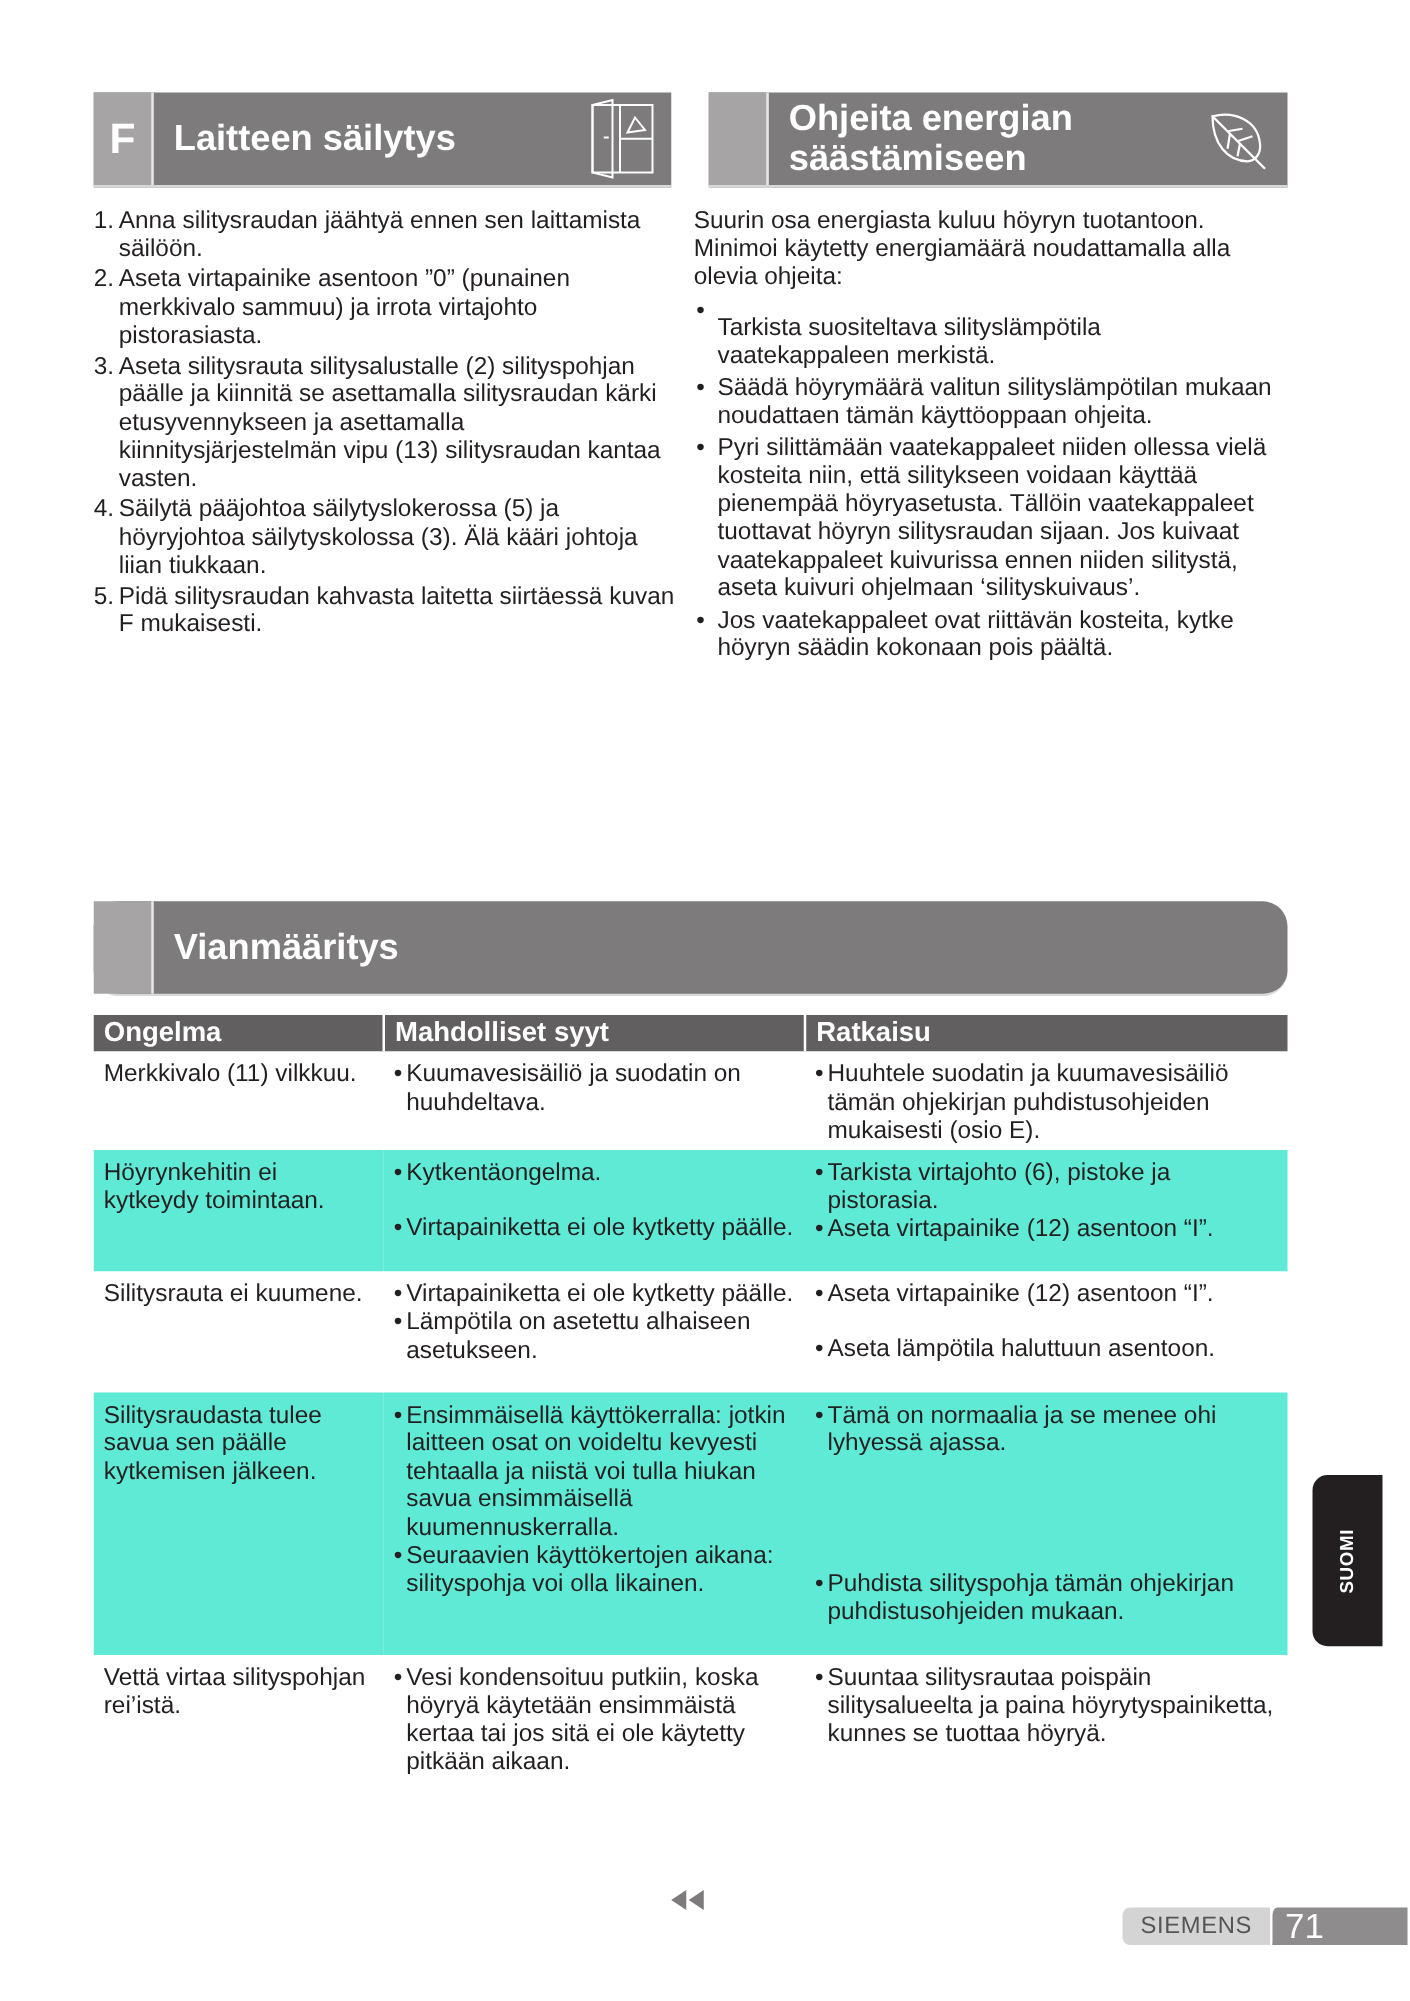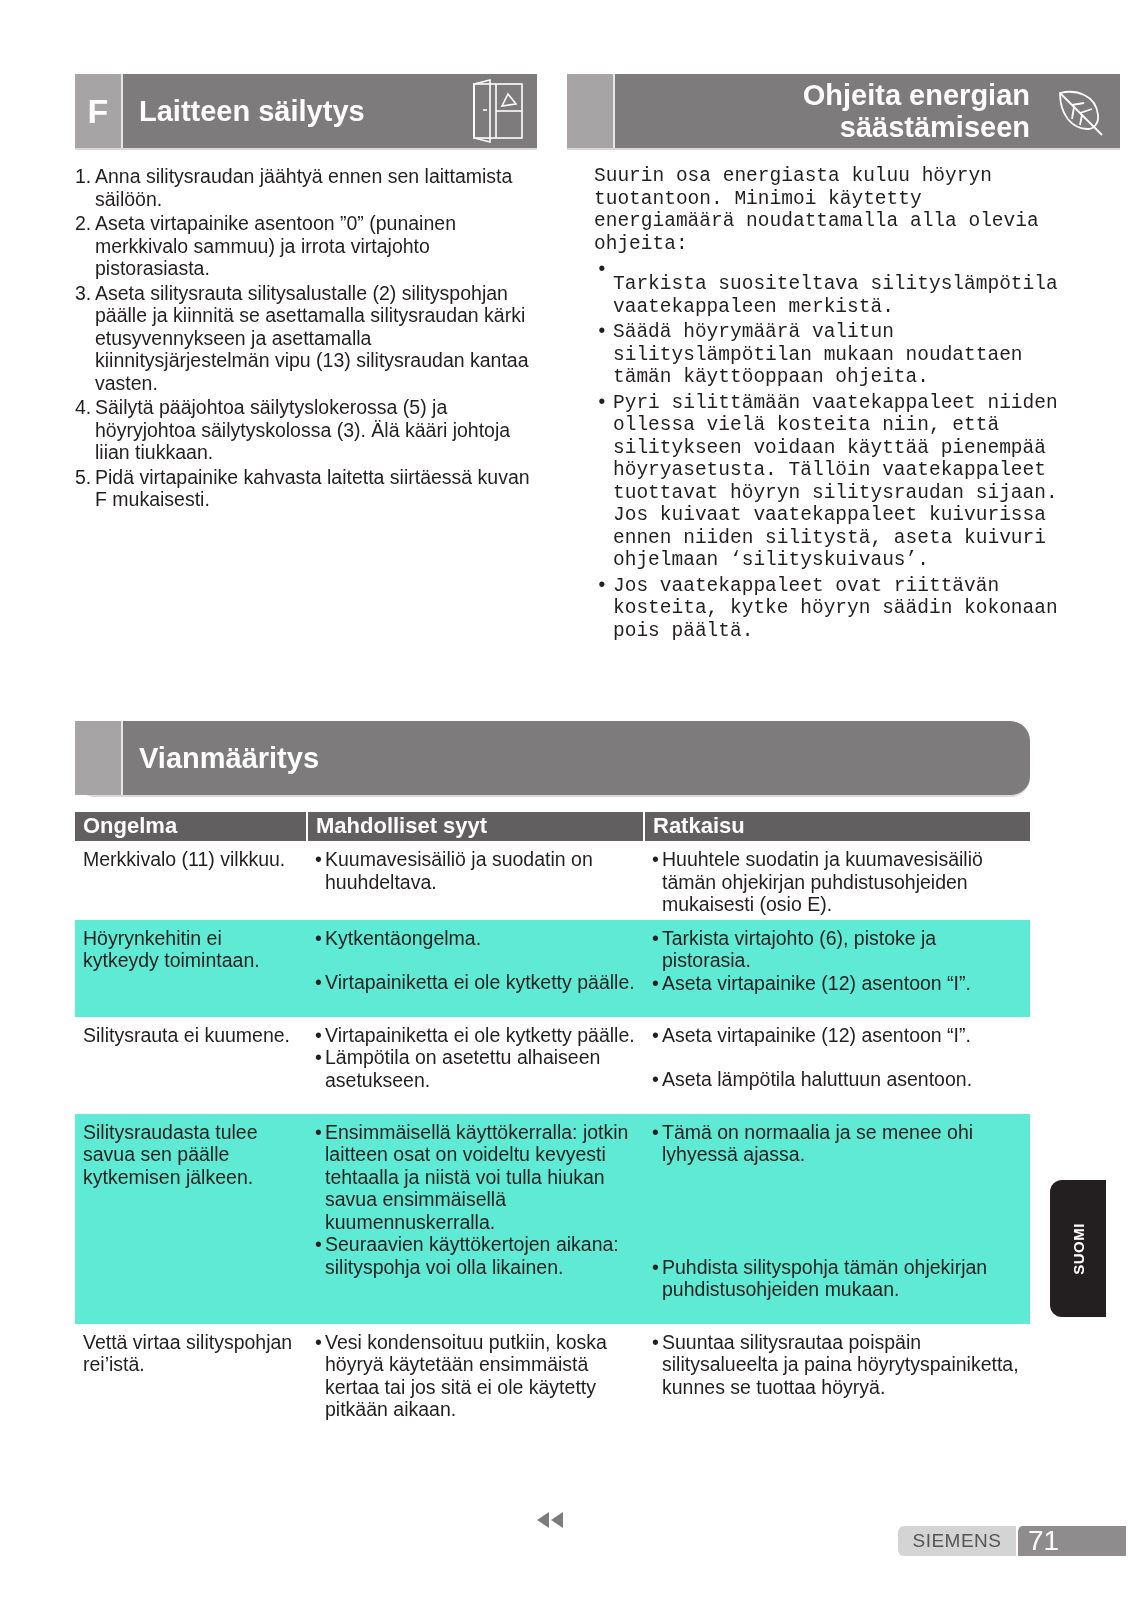--- a/index.html
+++ b/index.html
@@ -1,30 +1,30 @@
 <!DOCTYPE html>
 <html><head>
 <meta charset="utf-8">
 <style>
   * { box-sizing: border-box; margin: 0; padding: 0; }
   html, body { width: 1128px; height: 1601px; background: #ffffff; overflow: hidden; }
   body { position: relative; font-family: "Liberation Sans", sans-serif; color: #231f20; }
 
   .hdr { position: absolute; height: 76px; background: #7d7b7c; display: flex; align-items: stretch; border-bottom: 2px solid #d9d9d9; }
   .hdr .tab { width: 48px; background: #a6a4a5; border-right: 2px solid #e6e6e6; color: #fff; font-weight: bold; font-size: 34px; display: flex; align-items: center; justify-content: center; }
-  .hdr .title { flex: 1; color: #fff; font-weight: bold; font-size: 29px; line-height: 32px; display: flex; align-items: center; padding-left: 16px; text-align: right; }
+  .hdr .title { flex: 1; color: #fff; font-weight: bold; font-size: 29px; line-height: 32px; display: flex; align-items: center; padding-left: 16px; }
   .hdr .icon { width: 80px; display: flex; align-items: center; justify-content: center; }
 
   #hdr-f { left: 75px; top: 74px; width: 462px; }
-  #hdr-e { left: 567px; top: 74px; width: 553px; }
+  #hdr-e { left: 567px; top: 74px; width: 463px; }
   #hdr-v { left: 75px; top: 721px; width: 955px; border-radius: 20px; }
 
   .col { position: absolute; font-size: 19.5px; line-height: 22.5px; }
   #col-left { left: 75px; top: 165px; width: 470px; }
-  #col-right { left: 594px; top: 165px; width: 465px; font-family: Liberation Mono, monospace; }
+  #col-right { left: 555px; top: 165px; width: 465px; }
 
   ol.steps { list-style: none; }
   ol.steps li { display: flex; margin-bottom: 2px; }
   ol.steps li .n { width: 20px; flex: none; }
   ol.steps li .t { flex: 1; }
 
   ul.bul { list-style: none; margin-top: 4px; }
   ul.bul li { display: flex; margin-bottom: 3px; }
   ul.bul li .b { width: 19px; flex: none; padding-left: 2px; }
   ul.bul li .t { flex: 1; }
@@ -96,21 +96,21 @@
     <li>
         <span class="n">3.</span>
         <span class="t">Aseta silitysrauta silitysalustalle (2) silityspohjan päälle ja kiinnitä se asettamalla silitysraudan kärki etusyvennykseen ja asettamalla kiinnitysjärjestelmän vipu (13) silitysraudan kantaa vasten.</span>
       </li>
     <li>
         <span class="n">4.</span>
         <span class="t">Säilytä pääjohtoa säilytyslokerossa (5) ja höyryjohtoa säilytyskolossa (3). Älä kääri johtoja liian tiukkaan.</span>
       </li>
     <li>
         <span class="n">5.</span>
-        <span class="t">Pidä virtapainike kahvasta laitetta siirtäessä kuvan F mukaisesti.</span>
+        <span class="t">Pidä silitysraudan kahvasta laitetta siirtäessä kuvan F mukaisesti.</span>
       </li>
   </ol>
 </div>
 
 <div id="col-right" class="col">
   <p>Suurin osa energiasta kuluu höyryn tuotantoon. Minimoi käytetty energiamäärä noudattamalla alla olevia ohjeita:</p>
   <ul class="bul">
     <li>
         <span class="b">•</span>
         <span class="t"><span class="sub">Tarkista suositeltava silityslämpötila vaatekappaleen merkistä.</span></span>

